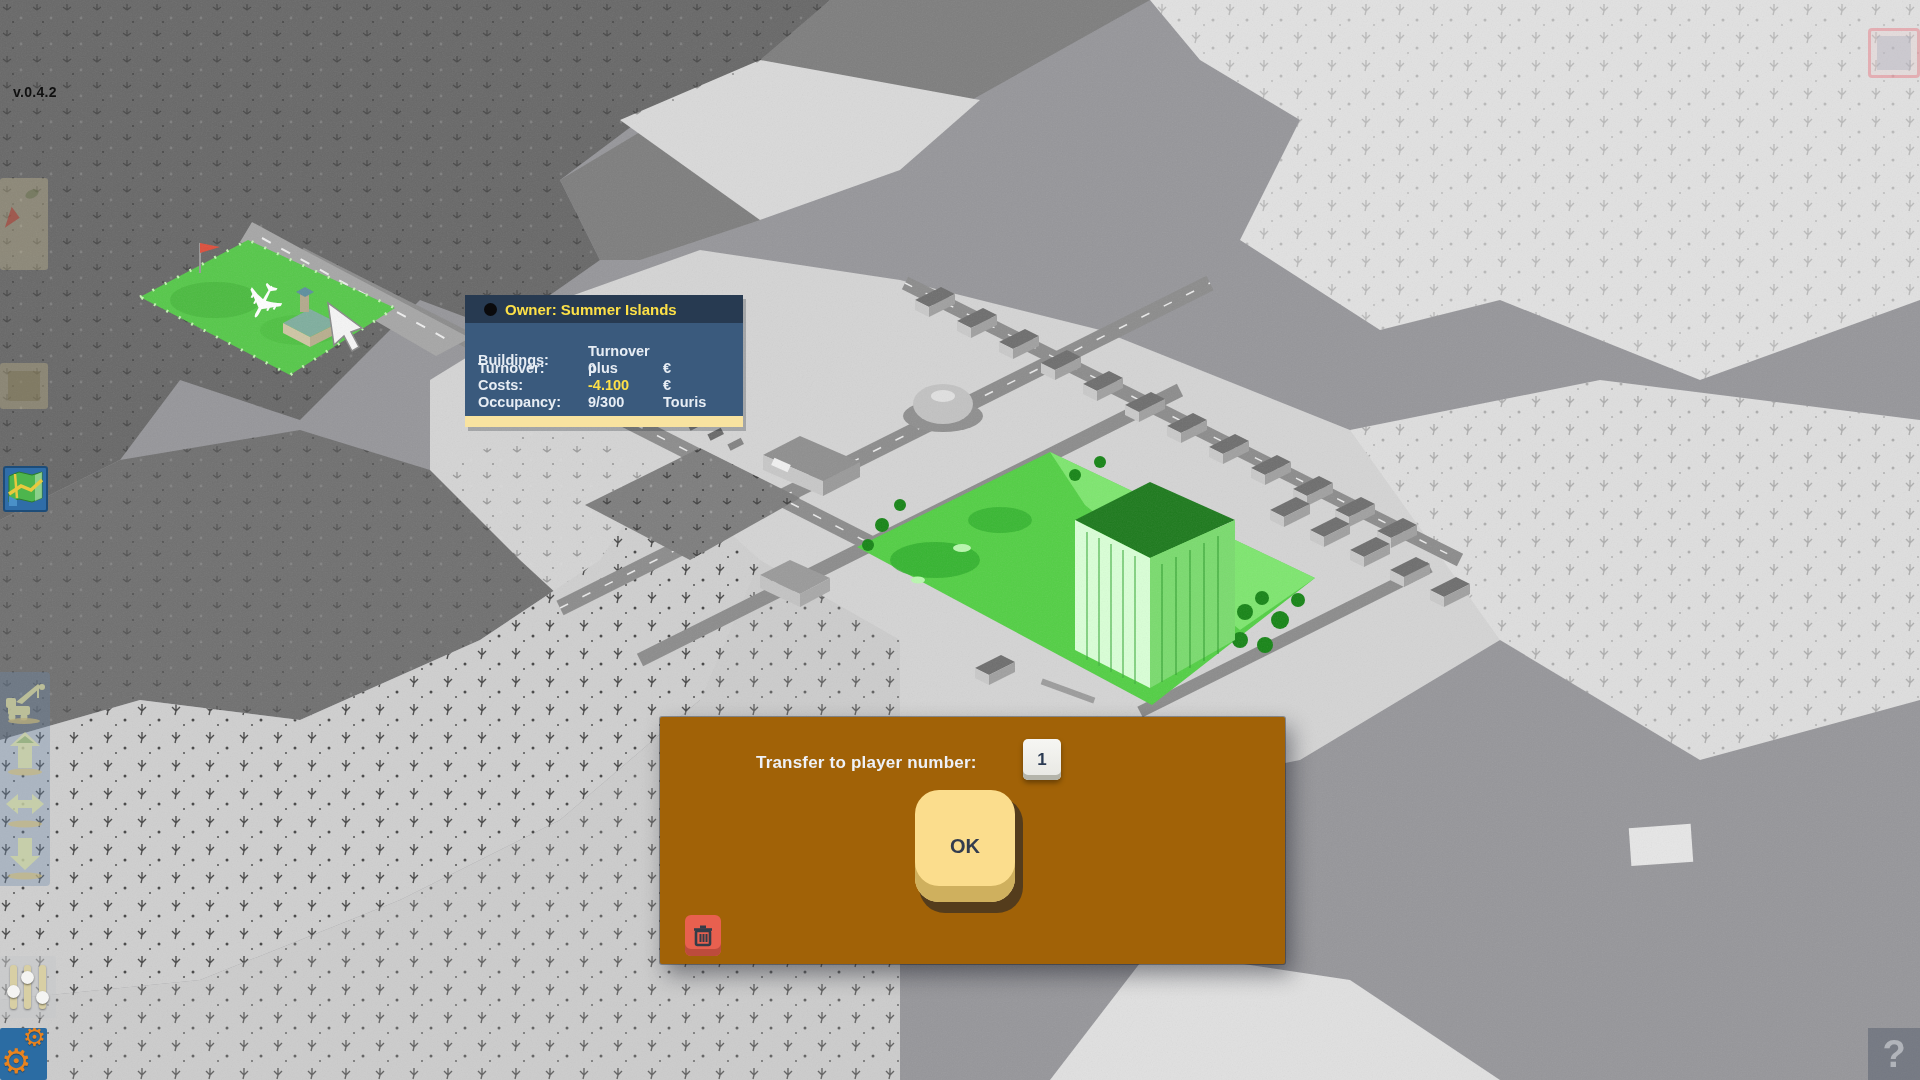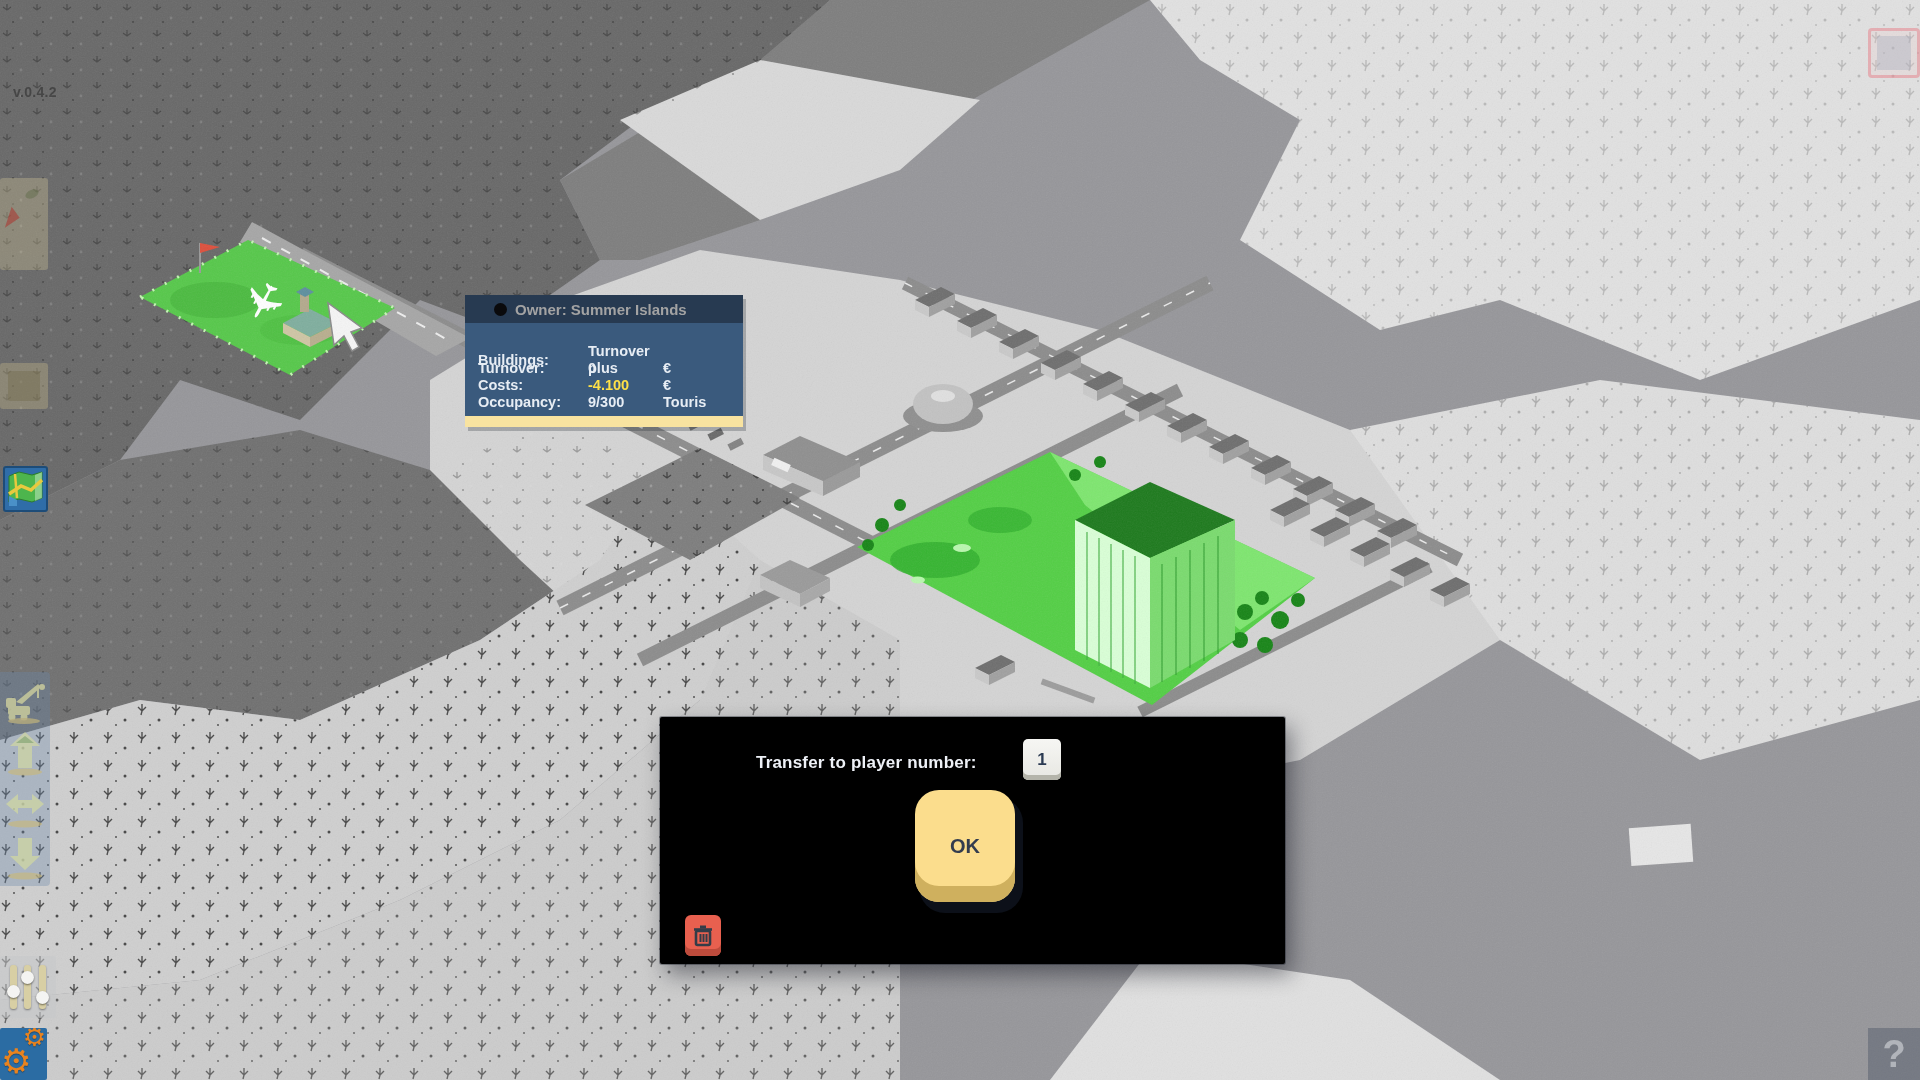--- a/index.html
+++ b/index.html
@@ -2,37 +2,37 @@
 <html><head>
 <meta charset="utf-8">
 <style>
   html,body{margin:0;padding:0;background:#222;}
   #screen{position:relative;width:1920px;height:1080px;overflow:hidden;
           font-family:"Liberation Sans","DejaVu Sans",sans-serif;background:#97979a;}
   #map-layer{position:absolute;left:0;top:0;width:1920px;height:1080px;}
 
   
   #version{position:absolute;left:13px;top:84px;font-size:14px;font-weight:700;
-           color:#404040;opacity:.85;letter-spacing:.3px;}
+           color:#000000;opacity:.85;letter-spacing:.3px;}
 
   
   #tooltip{position:absolute;left:465px;top:295px;width:278px;
            box-shadow:3px 4px 0 rgba(25,30,40,.25);font-weight:700;}
   #tooltip .tt-head{height:28px;background:#273a51;display:flex;align-items:center;
-           padding-left:29px;color:#a3a3a3;font-size:15px;}
+           padding-left:19px;color:#fde047;font-size:15px;}
   #tooltip .tt-dot{width:13px;height:13px;border-radius:50%;background:#0a0a0c;margin-right:8px;flex:0 0 auto;}
   #tooltip .tt-body{background:#3a5a7d;padding:20px 0 5px 13px;}
   #tooltip .tt-row{display:grid;grid-template-columns:110px 75px auto;height:17px;
            align-items:center;color:#e7edf4;font-size:14.5px;line-height:17px;}
   #tooltip .neg{color:#fde047;}
   #tooltip .tt-accent{height:11px;background:#f8e3a0;}
 
   
   #dialog{position:absolute;left:660px;top:717px;width:625px;height:247px;
-          background:#000000;border-radius:2px;
+          background:#a16207;border-radius:2px;
           box-shadow:0 0 0 1px rgba(15,20,32,.35), 6px 10px 22px rgba(10,14,24,.45);}
   #dialog .prompt{position:absolute;left:96px;top:36px;width:226px;text-align:left;
           color:#eef1f7;font-size:17px;font-weight:700;letter-spacing:.2px;}
   #player-input{position:absolute;left:363px;top:22px;width:34px;height:39px;
           background:linear-gradient(#f6f6f3,#e7e7e2);border:none;border-radius:5px;
           box-shadow:inset 0 -5px 0 #b4b4aa, 0 3px 5px rgba(0,0,0,.35);
           color:#2b3a52;font-size:17px;font-weight:700;text-align:center;
           font-family:"Liberation Sans","DejaVu Sans",sans-serif;}
   #ok-button{position:absolute;left:255px;top:73px;width:100px;height:112px;
           background:#fbdd8d;border:none;border-radius:24px;cursor:pointer;

